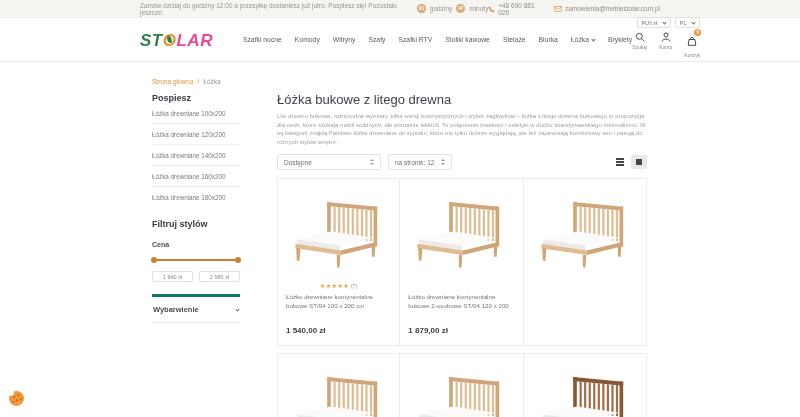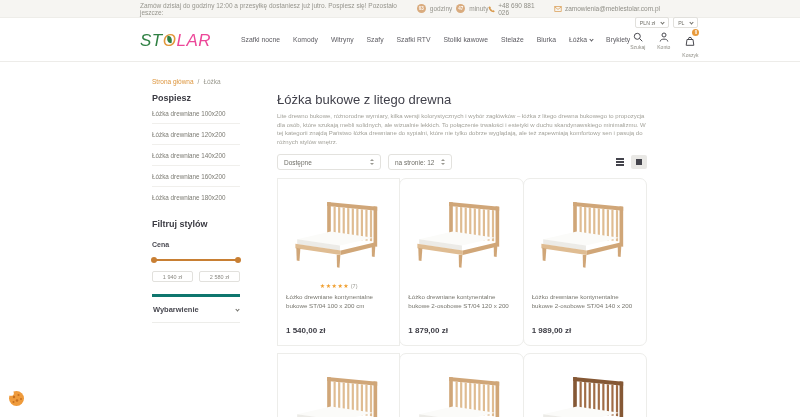--- a/index.html
+++ b/index.html
@@ -16,21 +16,21 @@
   .tb-circle { width:9px; height:9px; border-radius:50%; background:#d9ab7e;
     color:#fff; font-size:4.5px; font-weight:bold; display:flex; align-items:center;
     justify-content:center; }
   .tb-contact { margin-left:auto; display:flex; align-items:center; gap:14px; }
   .tb-contact .item { display:flex; align-items:center; gap:3px; color:#8f8e86; }
   .tb-ic { width:8px; height:8px; }
 
   
   .header { height:44px; background:#fff; border-bottom:1px solid #edece9; }
   .header-inner { width:520px; margin-left:140px; height:100%; display:flex; align-items:center; }
-  .logo { font-size:17px; font-weight:normal; font-style:italic; letter-spacing:.5px;
+  .logo { font-size:17px; font-weight:bold; font-style:italic; letter-spacing:.5px;
     display:flex; align-items:baseline; margin-top:2px; cursor:pointer; }
   .logo .g { color:#2f8043; }
   .logo .o { color:#e2973b; position:relative; }
   .logo .leaf { position:absolute; left:4.5px; top:5.5px; width:5px; height:7px;
     background:#2f8043; border-radius:0 70% 0 70%; transform:rotate(8deg); }
   .logo .or { color:#ec4899; }
   .nav { display:flex; gap:13px; margin-left:30px; font-size:6.8px; color:#5c5b61; }
   .nav-item { display:flex; align-items:center; cursor:pointer; white-space:nowrap; }
   .chev { display:inline-block; width:3px; height:3px; border-right:1px solid currentColor;
     border-bottom:1px solid currentColor; transform:rotate(45deg); margin-left:3px;
@@ -98,21 +98,21 @@
   .view-toggles { margin-left:auto; display:flex; gap:3px; }
   .view-btn { width:16px; height:14px; border-radius:2px; display:flex; flex-direction:column;
     align-items:center; justify-content:center; gap:1.5px; cursor:pointer; }
   .view-btn.active { background:#e9e8e5; }
   .view-btn .bar { width:8px; height:1.5px; background:#44444c; }
   .view-btn .sq { width:6px; height:6px; background:#44444c; }
 
   
   .grid { margin-top:8px; display:grid; grid-template-columns:repeat(3,1fr); row-gap:7px; }
   .card { border:1px solid #ededea; background:#fff; cursor:pointer; }
-  .card:nth-child(3n+2), .card:nth-child(3n) { margin-left:-1px;border-radius:7px; }
+  .card:nth-child(3n+2), .card:nth-child(3n) { margin-left:-1px; }
   .card-img { height:103px; display:flex; align-items:center; justify-content:center; }
   .card-img svg { width:100px; height:86px; }
   .card-info { padding:0 8px 10px; }
   .rating { height:9px; text-align:center; font-size:6px; }
   .rating .stars { color:#f0a032; letter-spacing:.5px; }
   .rating .count { color:#9a9992; font-size:5.5px; }
   .prod-title { margin-top:2px; font-size:6.2px; line-height:8.5px; color:#77766e; height:17px;
     overflow:hidden; }
   .prod-price { margin-top:16px; font-size:8px; font-weight:bold; color:#3d3d45; }
 
@@ -366,25 +366,20 @@
     </g>
     <polygon fill="#fbfbf9" points="46,46.5 93,53.5 56,62 9,55"></polygon>
     <polygon fill="#ecebe7" points="9,55 56,62 56,67.5 9,60.5"></polygon>
     <polygon class="w1" points="7,60 57,67.5 57,72.5 7,65"></polygon>
     <polygon class="w2" points="57,67.5 95,58.5 95,63 57,72.5"></polygon>
     <polygon class="w2" points="8,64.5 12.5,65.2 11.5,79 8.5,78.5"></polygon>
     <polygon class="w2" points="52.5,72 56.5,72.5 55.5,86.5 52.8,86"></polygon>
     <polygon class="w2" points="91,61 95,61 94.2,74.5 91.2,74"></polygon>
   </svg>
 </div>
-            <div class="card-info">
-              <div class="rating"></div>
-              <div class="prod-title">Łóżko drewniane kontynentalne bukowe 2-osobowe ST/04 140 x 200 cm</div>
-              <div class="prod-price">1 989,00 zł</div>
-            </div>
           </div>
           <div class="card wood-light">
             <div class="card-img">
   <svg viewBox="0 0 110 92">
     <g transform="translate(42,14) skewY(5.5)">
       <rect class="w2" x="0" y="0" width="55" height="4.5"></rect>
       <rect class="w1" x="7" y="4.5" width="2.4" height="34"></rect>
       <rect class="w1" x="12" y="4.5" width="2.4" height="34"></rect>
       <rect class="w1" x="17" y="4.5" width="2.4" height="34"></rect>
       <rect class="w1" x="22" y="4.5" width="2.4" height="34"></rect>

